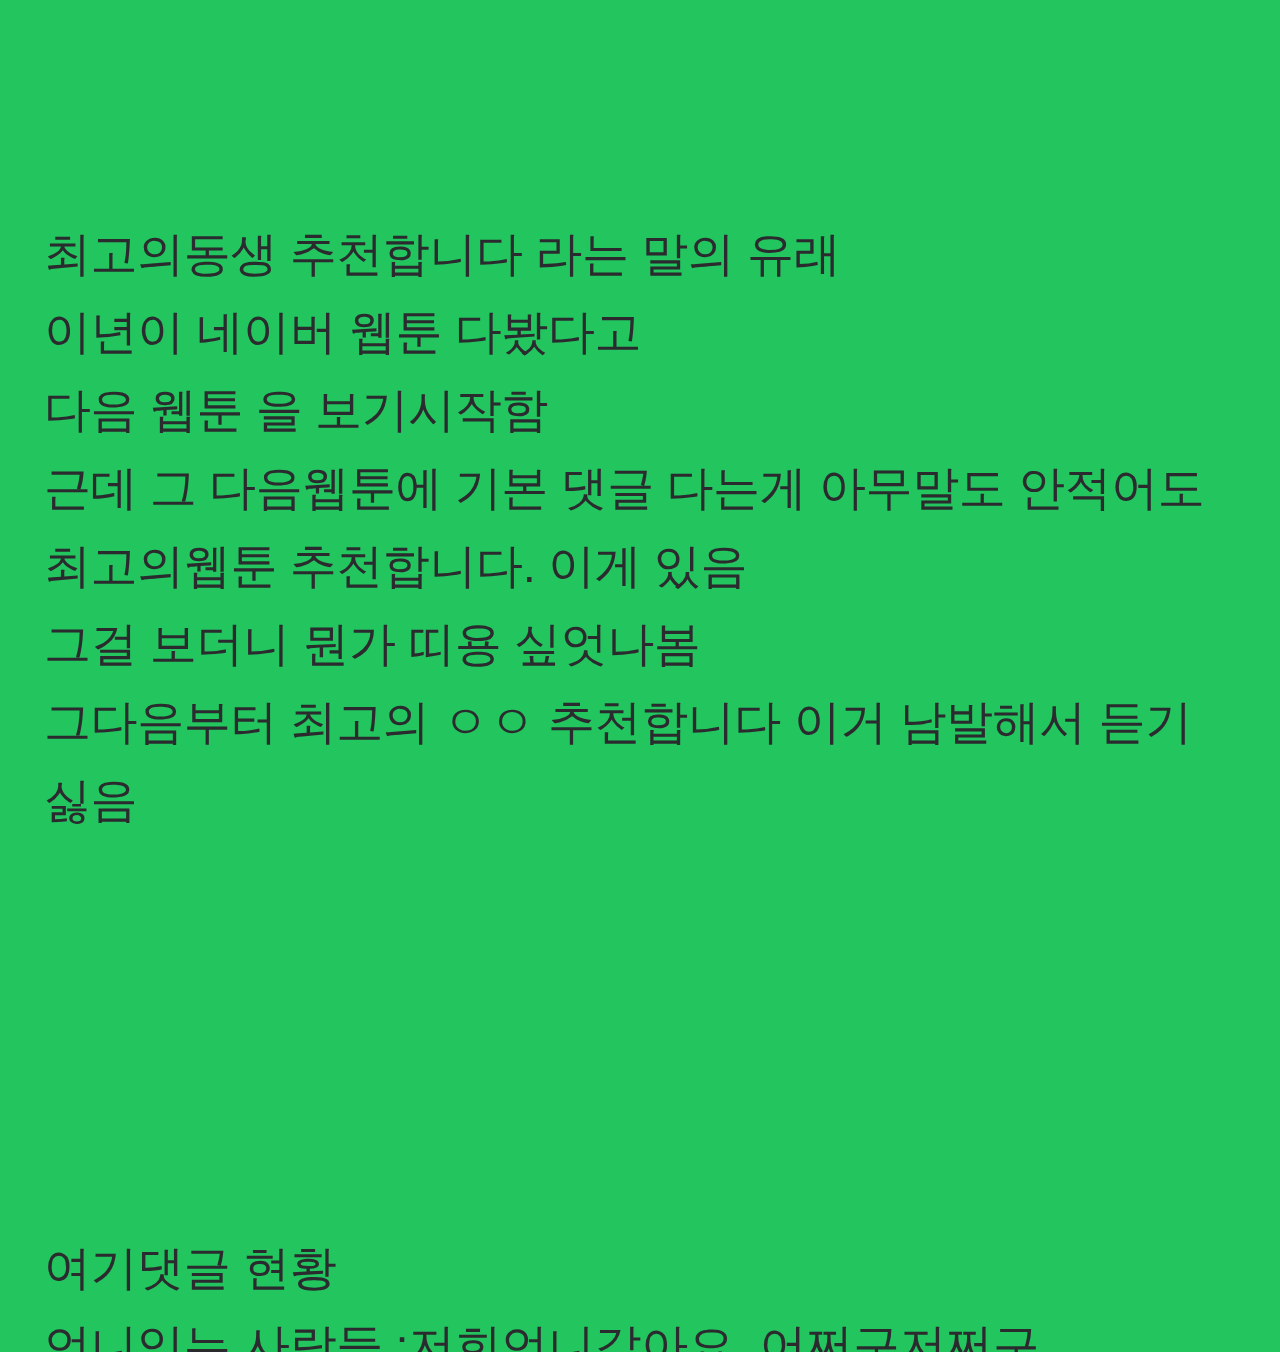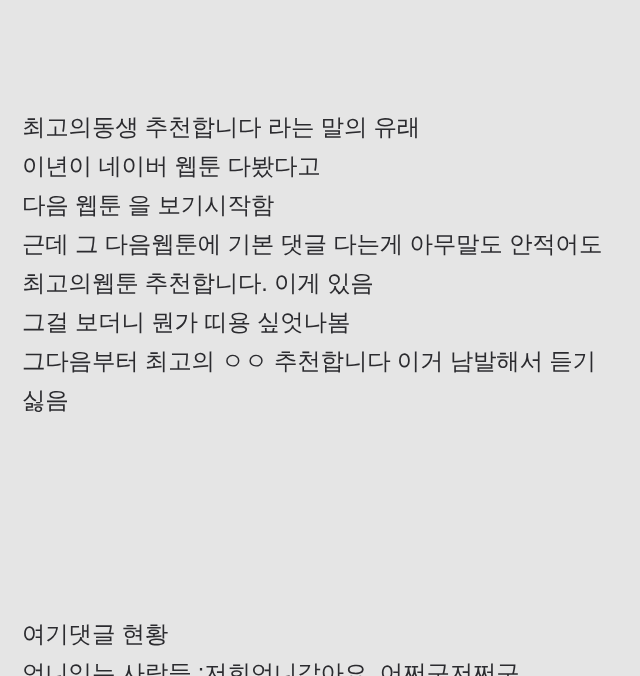--- a/index.html
+++ b/index.html
@@ -10,21 +10,21 @@
   body {
     width: 640px;
     height: 676px;
     overflow: hidden;
     font-family: "Liberation Sans", sans-serif;
   }
   .page {
     position: relative;
     width: 640px;
     height: 676px;
-    background: #e5e5e5;
+    background: #22c55e;
     box-sizing: border-box;
     padding: 30px 22px 0 22px;
   }
   .text-block {
     font-size: 23.5px;
     line-height: 39px;
     color: #2b2b2f;
     letter-spacing: -0.2px;
     white-space: pre-wrap;
     word-break: break-all;

